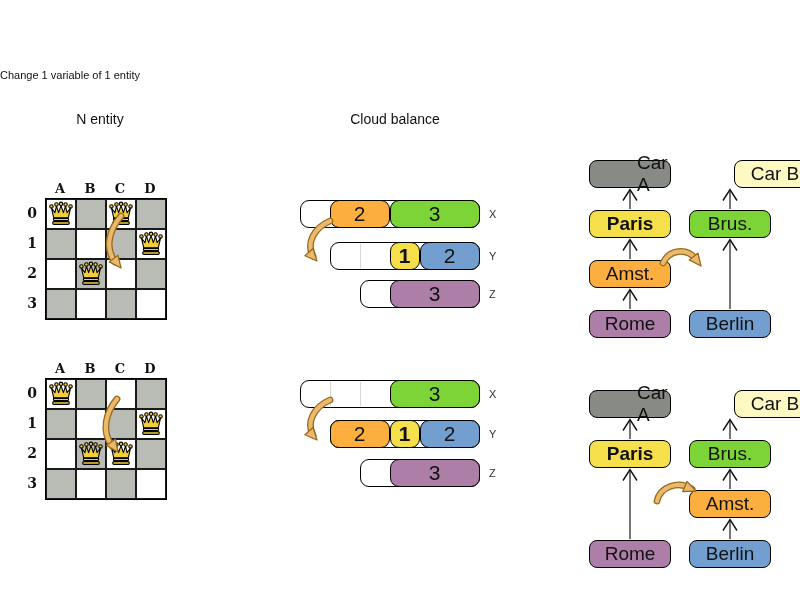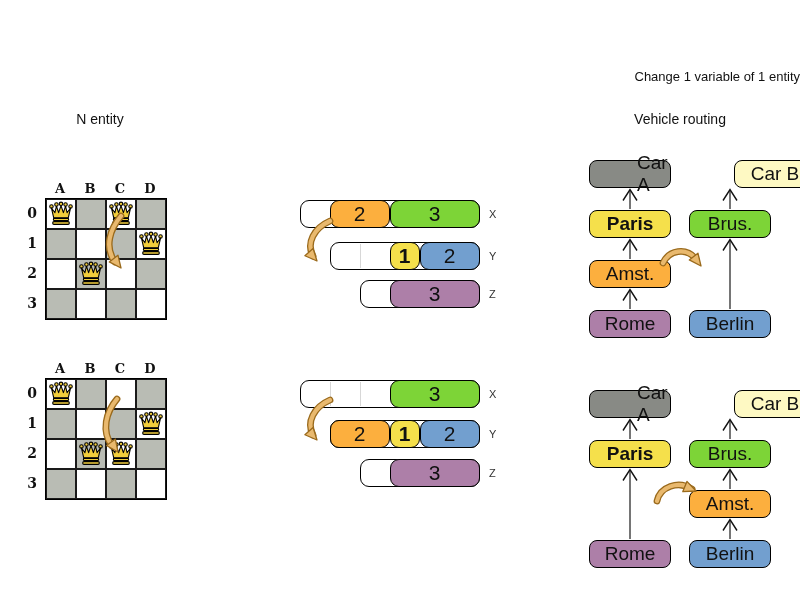--- a/index.html
+++ b/index.html
@@ -1,20 +1,20 @@
 <!DOCTYPE html>
 <html><head>
 <meta charset="utf-8">
 <style>
   html,body{margin:0;padding:0;background:#fff;}
   .page{position:relative;width:800px;height:600px;background:#fff;overflow:hidden;
         font-family:"Liberation Sans",sans-serif;color:#111;}
   .title{position:absolute;left:0;top:31px;width:800px;text-align:center;
          font-size:31px;line-height:1.05;}
-  .subtitle{position:absolute;left:0;top:69px;width:800px;text-align:right;font-size:13px;}
+  .subtitle{position:absolute;left:0;top:69px;width:800px;text-align:left;font-size:11px;}
   .colhead{position:absolute;font-size:14px;text-align:center;}
 
   
   .board{position:absolute;width:120px;height:120px;display:grid;
          grid-template-columns:repeat(4,30px);grid-template-rows:repeat(4,30px);
          border:1.5px solid #000;box-sizing:content-box;}
   .cell{border:0.5px solid #1a1a1a;display:flex;align-items:center;justify-content:center;box-sizing:border-box;}
   .cell.d{background:#B9BCB4;}
   .queen{width:26px;height:26px;}
   .col-labels{position:absolute;width:120px;display:flex;}
@@ -65,22 +65,22 @@
         <path d="M5.3,15.5 L3.2,6.5 L6.4,10.8 L7.8,4.8 L9.8,10.8 L12,4.2 L14.2,10.8 L16.2,4.8 L17.6,10.8 L20.8,6.5 L18.7,15.5 Z"></path>
         <rect x="5" y="16" width="14" height="2" rx="0.8"></rect>
         <rect x="4.3" y="19" width="15.4" height="2.6" rx="1.2"></rect>
       </g>
     </defs>
   </svg>
 
   <div class="subtitle">Change 1 variable of 1 entity</div>
 
   <div class="colhead" style="left:30px;top:111px;width:140px">N entity</div>
+  <div class="colhead" style="left:305px;top:111px;width:180px">Cloud balance</div>
   <div class="colhead" style="left:600px;top:111px;width:160px">
-    <div>Vehicle routing</div>
   </div>
 
   <div class="col-labels" style="left:45px;top:181px">
     <span>A</span>
     <span>B</span>
     <span>C</span>
     <span>D</span>
   </div>
   <div class="row-labels" style="left:22px;top:198px">
     <div>0</div>

